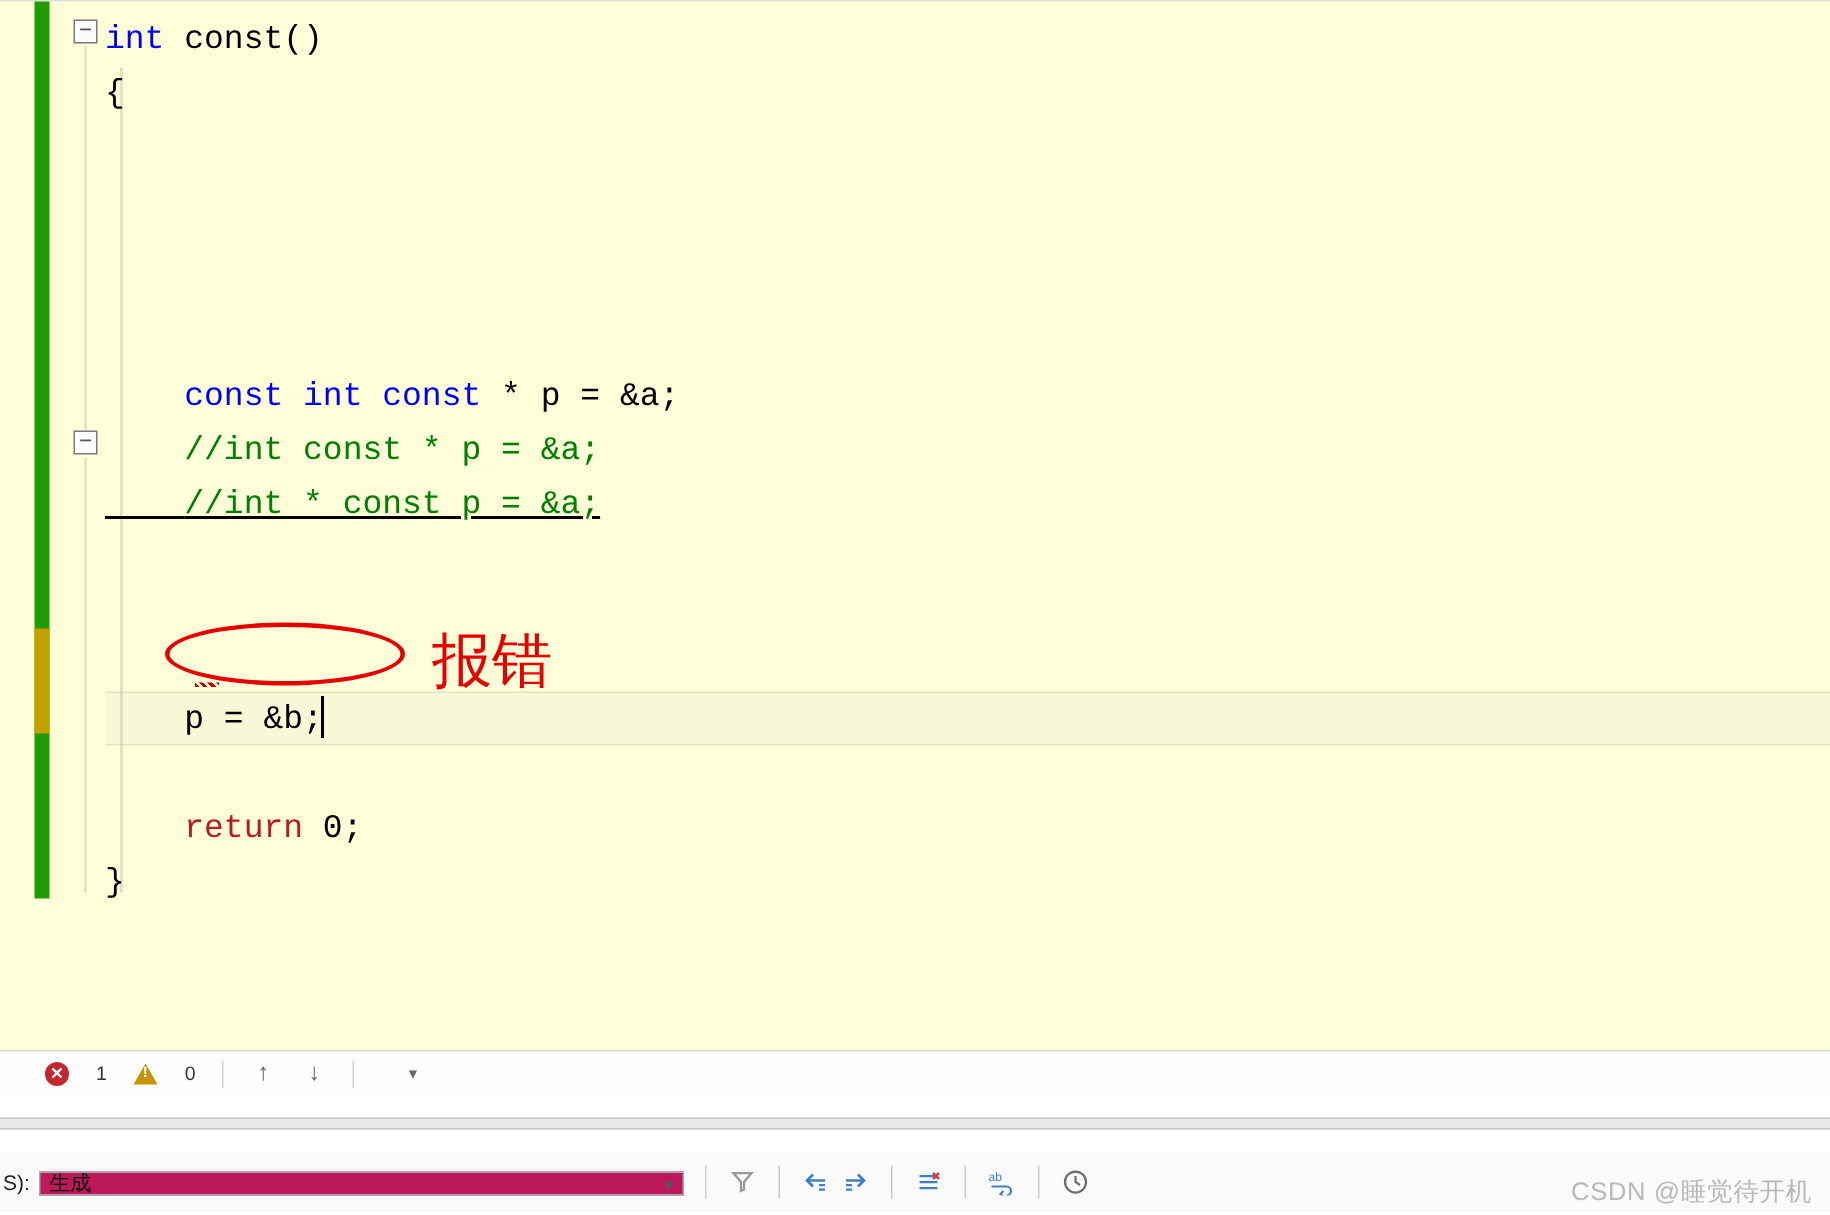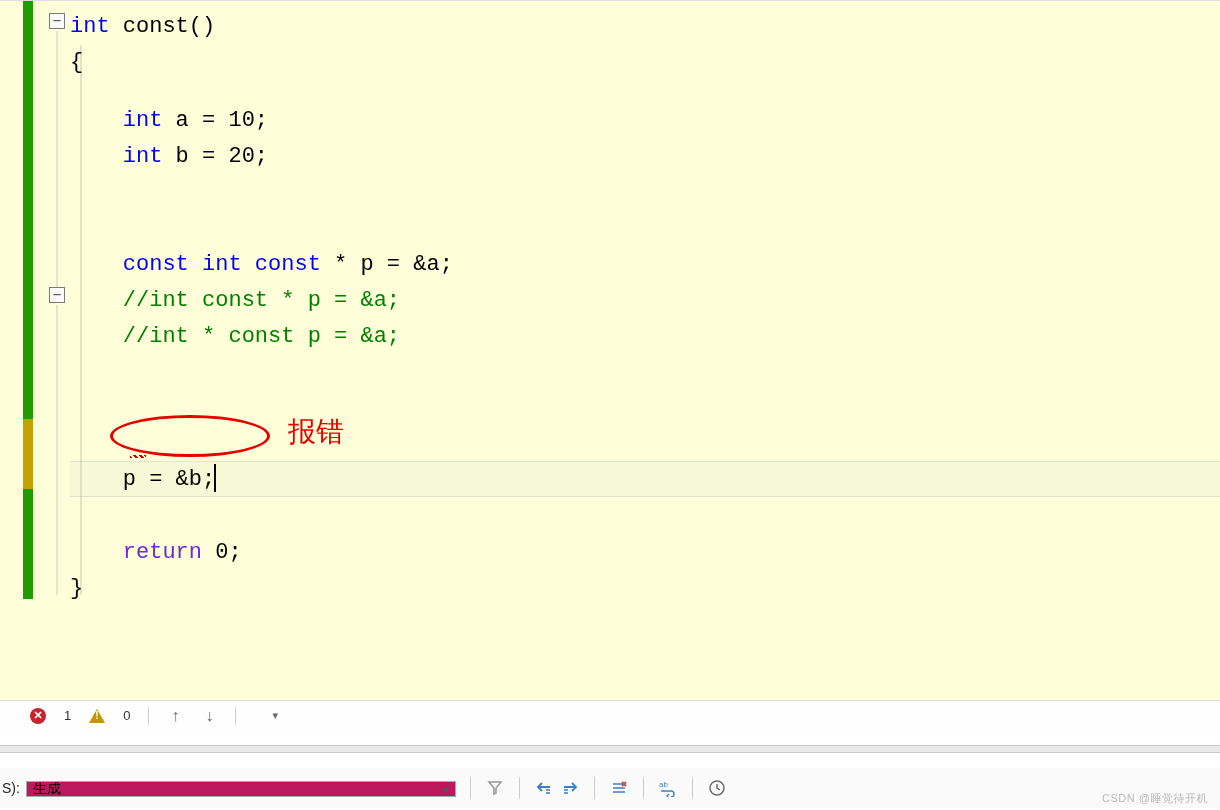--- a/index.html
+++ b/index.html
@@ -7,70 +7,68 @@
   .editor { position:relative; width:100%; height:700px; background:#feffd8; border-top:1px solid #ddd; }
   .change-bar { position:absolute; left:23px; top:0; width:10px; height:598px; background:#1f9c00; }
   .change-bar-mod { position:absolute; left:23px; top:418px; width:10px; height:70px; background:#c3a100; }
   .fold-box { position:absolute; left:49px; width:16px; height:16px; border:1px solid #7a7a7a; background:#fbfbfb; color:#555; font-size:14px; line-height:13px; text-align:center; font-family:monospace; cursor:pointer; }
   .fold-line { position:absolute; left:56px; width:2px; background:#bdbdbd; opacity:.4; }
   .indent-guide { position:absolute; width:2px; background:#c7c7a8; opacity:.5; }
   .code-area { position:absolute; left:70px; top:0; right:0; height:700px; }
   .line { position:absolute; left:0; right:0; height:36px; white-space:pre; font-size:22px; line-height:36px; font-family:Consolas, "Courier New", monospace; color:#000; }
   .kw { color:#0000ff; }
   .comment { color:#008000; }
-  .ret { color:#6d28d9; }
+  .ret { color:#b91c1c; }
   .highlight-line { background:rgba(200,200,200,.13); border-top:1px solid rgba(180,180,180,.3); border-bottom:1px solid rgba(180,180,180,.3); }
   .cursor { display:inline-block; width:2px; height:28px; background:#000; vertical-align:text-bottom; margin-left:-1px; }
   .squiggle { position:absolute; height:3px; background-image: repeating-linear-gradient(45deg, #c00 0 2px, transparent 2px 4px); }
   .ellipse-annot { position:absolute; border:3px solid #e60000; border-radius:50%; }
-  .annot-text { position:absolute; color:#e60000; font-size:28px; font-family:"SimSun","宋体",serif; font-weight:500; }
+  .annot-text { position:absolute; color:#e60000; font-size:40px; font-family:"SimSun","宋体",serif; font-weight:500; }
 
   .status-bar { position:absolute; left:0; top:700px; width:100%; height:30px; background:#fefefe; border-top:1px solid #ddd; display:flex; align-items:center; font-family:"Segoe UI",Arial,sans-serif; font-size:13px; color:#333; padding-left:30px; gap:18px; }
   .status-sep { width:1px; height:18px; background:#d0d0d0; }
   .err-ico { width:16px; height:16px; border-radius:50%; background:#c5262c; color:#fff; font-size:11px; font-weight:bold; display:flex; align-items:center; justify-content:center; }
   .warn-ico { width:0; height:0; border-left:8px solid transparent; border-right:8px solid transparent; border-bottom:14px solid #c49500; position:relative; }
   .warn-ico::after { content:"!"; position:absolute; left:-2px; top:1px; font-size:10px; font-weight:bold; color:#fff; }
   .arrow { font-size:16px; color:#666; cursor:pointer; padding:0 4px; }
   .brush-ico { font-size:15px; }
 
   .hr-sep { position:absolute; left:0; top:745px; width:100%; height:8px; background:#e8e8e8; border-top:1px solid #c8c8c8; border-bottom:1px solid #c8c8c8; }
 
   .bottom-bar { position:absolute; left:0; top:768px; width:100%; height:40px; background:#fafafa; display:flex; align-items:center; font-family:"Segoe UI","Microsoft YaHei",Arial,sans-serif; font-size:14px; color:#222; padding-left:2px; gap:6px; }
   .bb-label { font-size:14px; }
   .bb-select { height:16px; min-width:430px; border:1px solid #a8a8a8; background:#be185d; font-size:14px; padding:2px 24px 2px 6px; appearance:none; position:relative; font-family:"Microsoft YaHei",Arial,sans-serif; }
   .bb-select-wrap { position:relative; }
   .bb-select-wrap::after { content:"▾"; position:absolute; right:7px; top:3px; font-size:12px; color:#555; pointer-events:none; }
   .bb-sep { width:1px; height:22px; background:#ccc; margin:0 8px; }
   .tool-ico { width:20px; height:20px; display:flex; align-items:center; justify-content:center; color:#0f172a; font-size:15px; cursor:pointer; opacity:.85; }
   .tool-ico svg { width:18px; height:18px; }
 
-  .watermark { position:absolute; right:12px; bottom:4px; font-family:"Microsoft YaHei",Arial,sans-serif; font-size:11px; color:#b8b8b8; letter-spacing:.5px; }
+  .watermark { position:absolute; right:12px; bottom:4px; font-family:"Microsoft YaHei",Arial,sans-serif; font-size:17px; color:#b8b8b8; letter-spacing:.5px; }
 </style>
 </head>
 <body>
 
 <div class="editor">
   <div class="change-bar"></div>
   <div class="change-bar-mod"></div>
 
   <div class="fold-box" style="top:12px;">−</div>
   <div class="fold-line" style="top:30px; height:260px;"></div>
   <div class="fold-box" style="top:286px;">−</div>
   <div class="fold-line" style="top:304px; height:290px;"></div>
 
   <div class="indent-guide" style="left:80px; top:44px; height:550px;"></div>
 
   <div class="code-area">
     <div class="line" style="top:8px;"><span class="kw">int</span><span> const()</span></div>
     <div class="line" style="top:44px;"><span>{</span></div>
-    <div class="line" style="top:102px;"><span>    </span><span class="kw">int</span><span> a = 10;</span></div>
-    <div class="line" style="top:138px;"><span>    </span><span class="kw">int</span><span> b = 20;</span></div>
     <div class="line" style="top:282px;"><span>    </span><span class="comment">//int const * p = &amp;a;</span></div>
     <div class="line" style="top:246px;"><span>    </span><span class="kw">const</span><span> </span><span class="kw">int</span><span> </span><span class="kw">const</span><span> * p = &amp;a;</span></div>
-    <div class="line" style="top:318px;"><span>    </span><span class="comment">//int * const p = &amp;a;</span></div>
+    <div class="line" style="top:318px;text-decoration:underline;"><span>    </span><span class="comment">//int * const p = &amp;a;</span></div>
     <div class="squiggle" style="left:60px; top:454px; width:16px;"></div>
     <div class="line highlight-line" style="top:460px;"><span>    </span><span>p = &amp;b;</span><span class="cursor"></span></div>
     <div class="line" style="top:534px;"><span>    </span><span class="ret">return</span><span> 0;</span></div>
     <div class="line" style="top:570px;"><span>}</span></div>
 
     <div class="ellipse-annot" style="left:40px; top:414px; width:160px; height:42px;"></div>
     <div class="annot-text" style="left:218px; top:412px;">报错</div>
   </div>
 </div>
 

